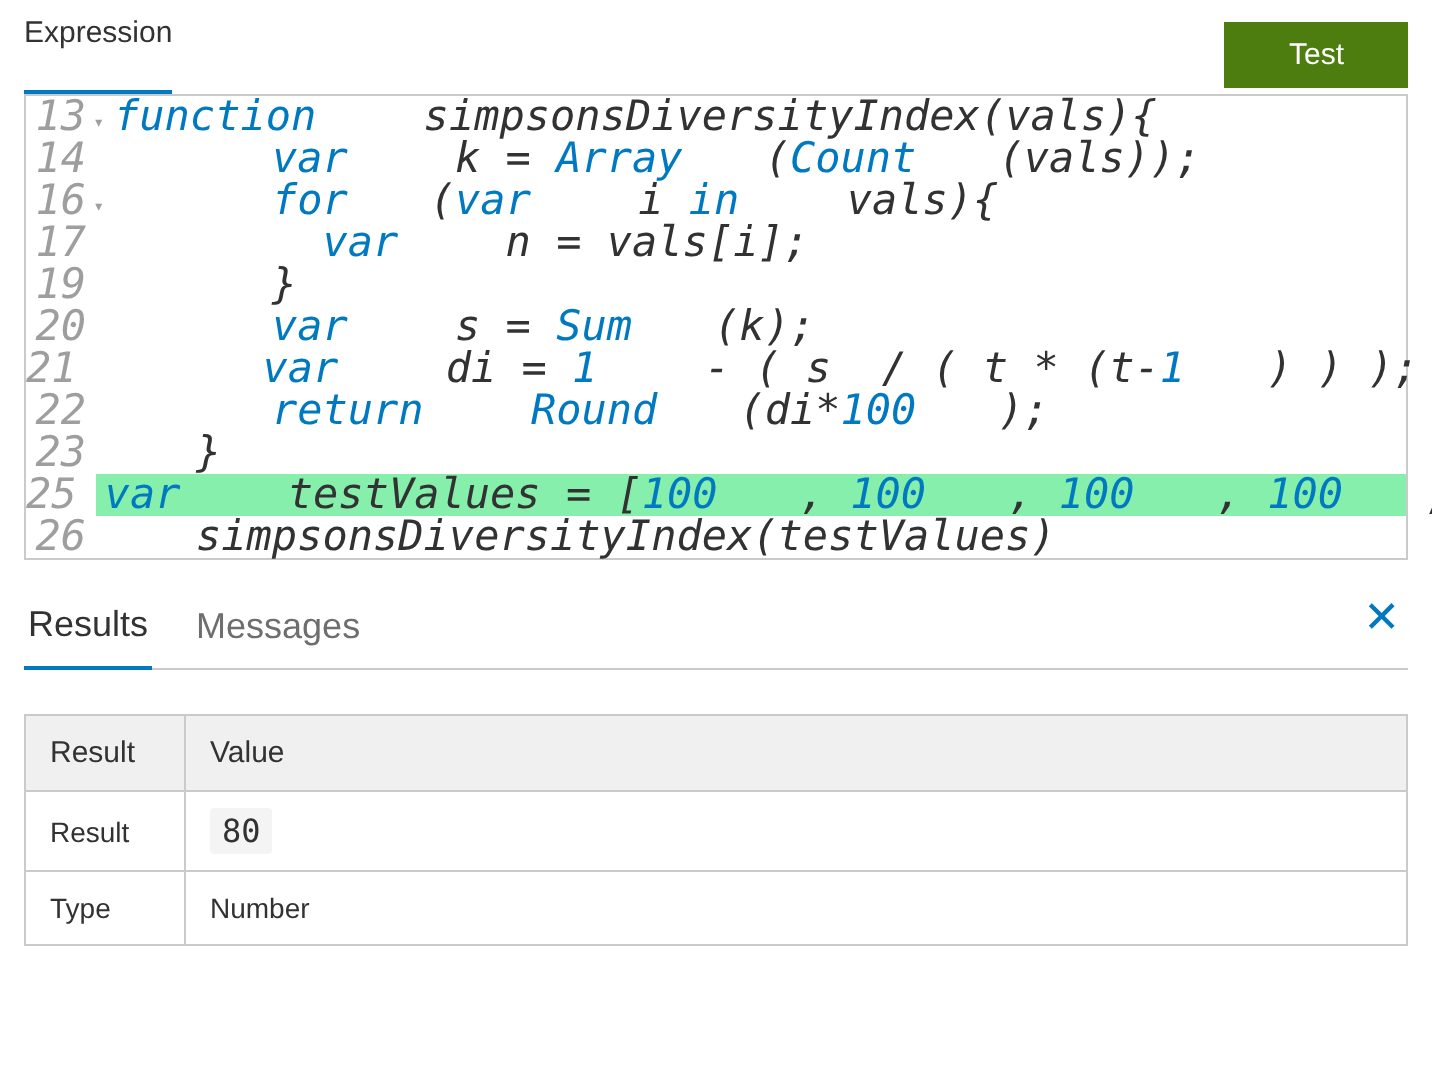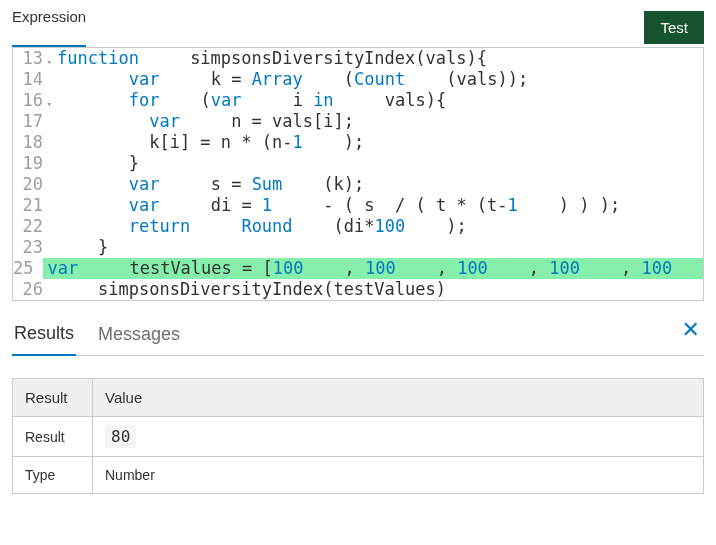--- a/index.html
+++ b/index.html
@@ -1,21 +1,21 @@
 <!DOCTYPE html>
 <html><head>
 <meta charset="utf-8">
 <style>
 * { box-sizing: border-box; margin: 0; padding: 0; }
 body { font-family: -apple-system, BlinkMacSystemFont, "Segoe UI", Arial, sans-serif; font-size: 14px; color: #323232; background: #fff; width: 716px; }
 .header { display: flex; justify-content: space-between; align-items: center; padding: 8px 12px 0 12px; }
 .tab-exp { color: #323232; font-size: 15px; padding-bottom: 20px; border-bottom: 2px solid #0079c1; display: inline-block; }
-.test-btn { background: #14532d; color: #fff; border: none; padding: 8px 16px; font-size: 15px; cursor: pointer; }
+.test-btn { background: #4d7c0f; color: #fff; border: none; padding: 8px 32px; font-size: 15px; cursor: pointer; }
 .editor-wrap { border: 1px solid #cacaca; margin: 0 12px; }
-.editor { font-family: Menlo, Consolas, monospace; font-size: 17px; line-height: 21px; }
+.editor { font-family: Menlo, Consolas, monospace; font-size: 21px; line-height: 21px; font-style: italic; }
 .line { display: flex; }
 .gutter { width: 40px; text-align: right; padding-right: 10px; color: #9e9e9e; background: #fff; user-select: none; position: relative; }
 .line.fold .gutter::after { content: "▾"; font-size: 9px; position: absolute; right: 1px; top: 4px; color: #9e9e9e; }
 .line.hl { background: #86efac; }
 .code { flex: 1; white-space: pre; padding-left: 4px; }
 .kw { color: #0079c1; }
 .fn { color: #0079c1; }
 .num { color: #0079c1; }
 .op { color: #323232; padding-left: 41px; }
 .results-area { padding: 16px 12px 8px 12px; }
@@ -46,24 +46,20 @@
         <div class="gutter">14</div>
         <div class="code"><span class="op">   </span><span class="kw">var</span><span class="op"> k = </span><span class="fn">Array</span><span class="op">(</span><span class="fn">Count</span><span class="op">(vals));</span></div>
       </div>
       <div class="line fold">
         <div class="gutter">16</div>
         <div class="code"><span class="op">   </span><span class="kw">for</span><span class="op">(</span><span class="kw">var</span><span class="op"> i </span><span class="kw">in</span><span class="op"> vals){</span></div>
       </div>
       <div class="line">
         <div class="gutter">17</div>
         <div class="code"><span class="op">     </span><span class="kw">var</span><span class="op"> n = vals[i];</span></div>
-      </div>
-      <div class="line">
-        <div class="gutter">18</div>
-        <div class="code"><span class="op">     k[i] = n * (n-</span><span class="num">1</span><span class="op">);</span></div>
       </div>
       <div class="line">
         <div class="gutter">19</div>
         <div class="code"><span class="op">   }</span></div>
       </div>
       <div class="line">
         <div class="gutter">20</div>
         <div class="code"><span class="op">   </span><span class="kw">var</span><span class="op"> s = </span><span class="fn">Sum</span><span class="op">(k);</span></div>
       </div>
       <div class="line">

